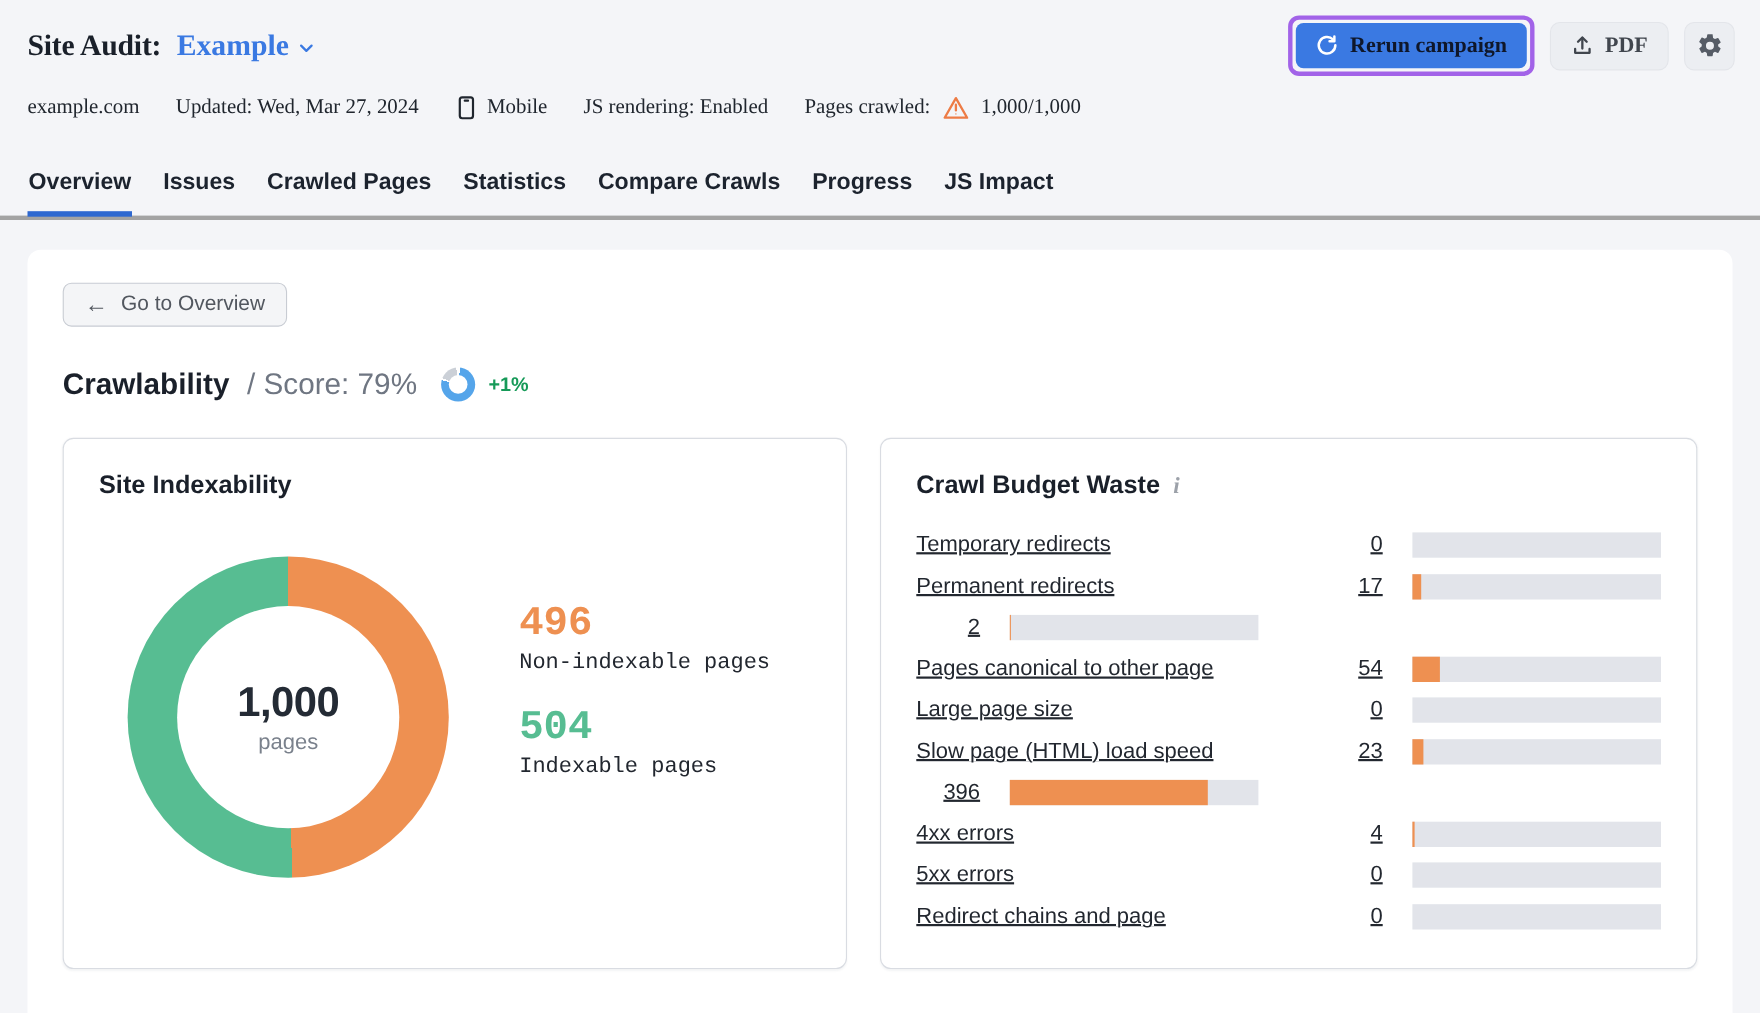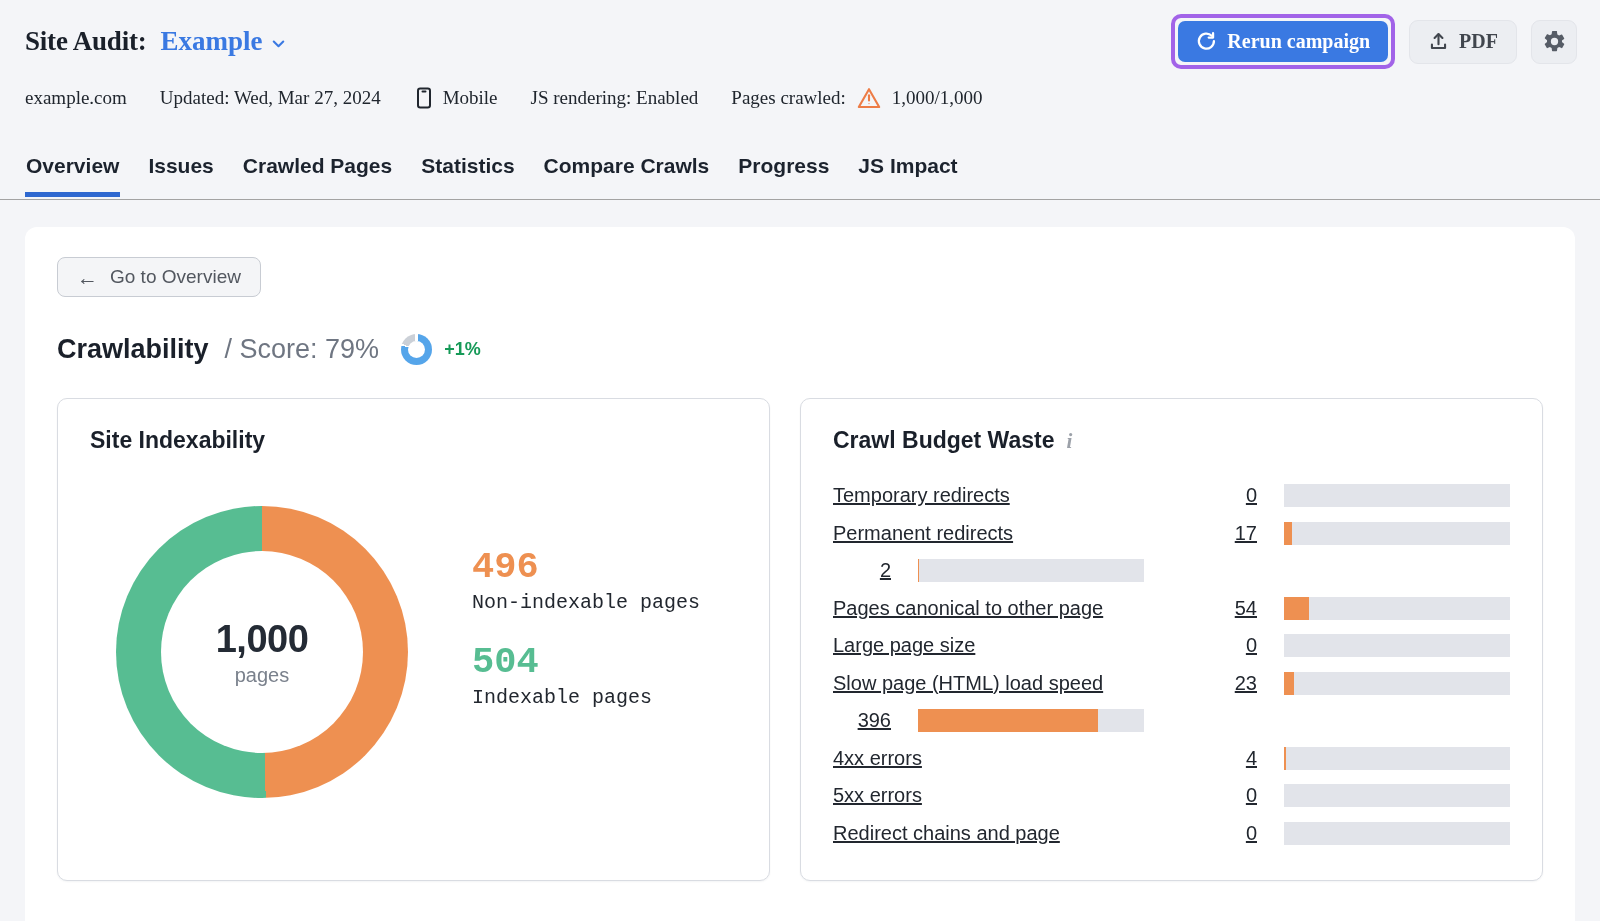--- a/index.html
+++ b/index.html
@@ -18,37 +18,37 @@
     display:inline-flex; align-items:center; gap:6px;
     margin-left:14px; font-size:27px; font-weight:600; color:#3a79e2; cursor:pointer;
   }
   .project-link svg { margin-top:4px; }
   .header-actions { margin-left:auto; display:flex; align-items:center; gap:14px; }
   .annotation-box {
     border:4px solid #a263e8; border-radius:10px; padding:3px;
   }
   .btn { border:none; cursor:pointer; font-family:inherit; display:inline-flex; align-items:center; justify-content:center; }
   .btn-primary {
-    background:#3a79e2; color:#ffffff; font-size:20px; font-weight:600;
+    background:#3a79e2; color:#0f172a; font-size:20px; font-weight:600;
     height:41px; padding:0 18px; border-radius:7px; gap:10px;
   }
   .btn-secondary {
     background:#eceef2; color:#41464e; font-size:20px; font-weight:600;
     height:44px; padding:0 18px; border-radius:9px; gap:10px; border:1px solid #e3e5ea;
   }
   .btn-iconbox {
     background:#eceef2; color:#565c66; width:46px; height:44px; border-radius:9px; border:1px solid #e3e5ea;
   }
   .meta-row { display:flex; align-items:center; gap:33px; margin-top:17px; font-size:19px; color:#20262e; }
   .meta-item { display:inline-flex; align-items:center; gap:9px; }
   .warn-icon { display:inline-flex; margin:0 2px; }
   
   .tabs {
     display:flex; gap:27px; padding:0 16px 0 25px; margin-top:40px;
-    border-bottom:1px solid #a3a3a3; height:50px; align-items:flex-start;
+    border-bottom:4px solid #a3a3a3; height:50px; align-items:flex-start;
   }
   .tab {
     position:relative; background:none; border:none; cursor:pointer;
     font-family:inherit; font-size:21px; font-weight:600; color:#1c232e; padding:4px 1px 18px;
   }
   .tab.active::after {
     content:""; position:absolute; left:0; right:0; bottom:-1px; height:5px; background:#2e68d0;
   }
   
   .panel {

